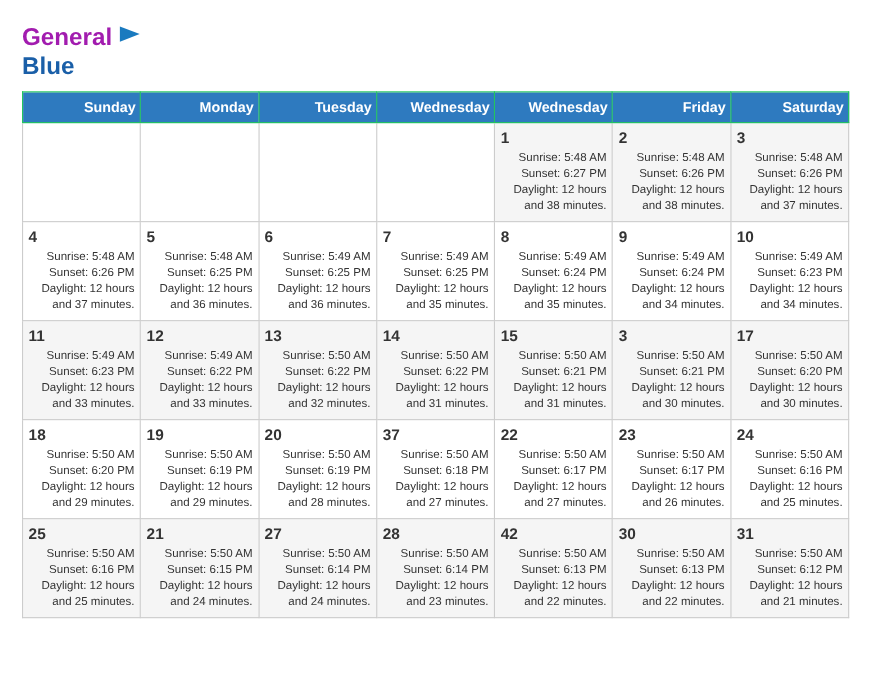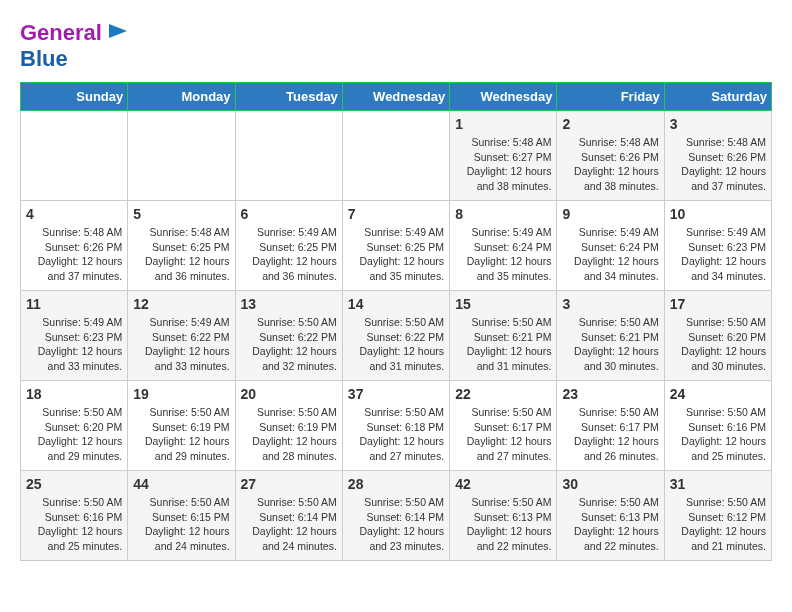--- a/index.html
+++ b/index.html
@@ -298,21 +298,21 @@
       </tr>
       <tr>
         <td>
           <span class="day-number">25</span>
           <div class="day-info" style="white-space: pre-line;">Sunrise: 5:50 AM
 Sunset: 6:16 PM
 Daylight: 12 hours
 and 25 minutes.</div>
         </td>
         <td>
-          <span class="day-number">44</span>
+          <span class="day-number">21</span>
           <div class="day-info" style="white-space: pre-line;">Sunrise: 5:50 AM
 Sunset: 6:15 PM
 Daylight: 12 hours
 and 24 minutes.</div>
         </td>
         <td>
           <span class="day-number">27</span>
           <div class="day-info" style="white-space: pre-line;">Sunrise: 5:50 AM
 Sunset: 6:14 PM
 Daylight: 12 hours

